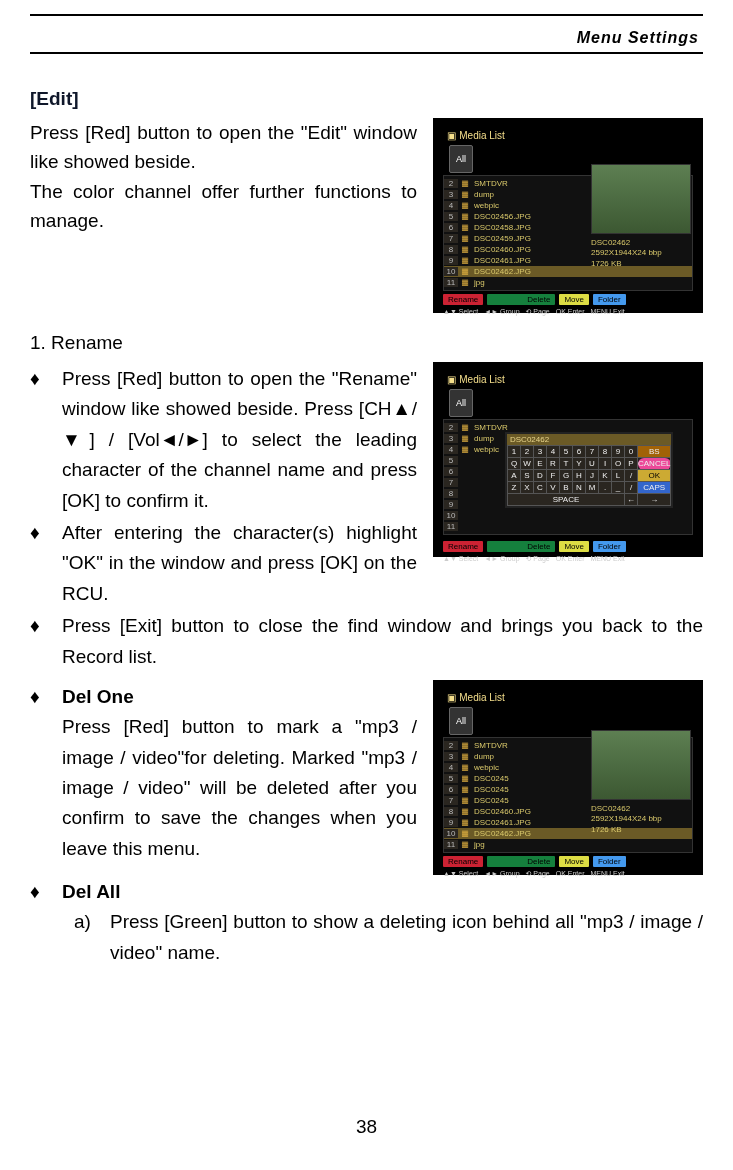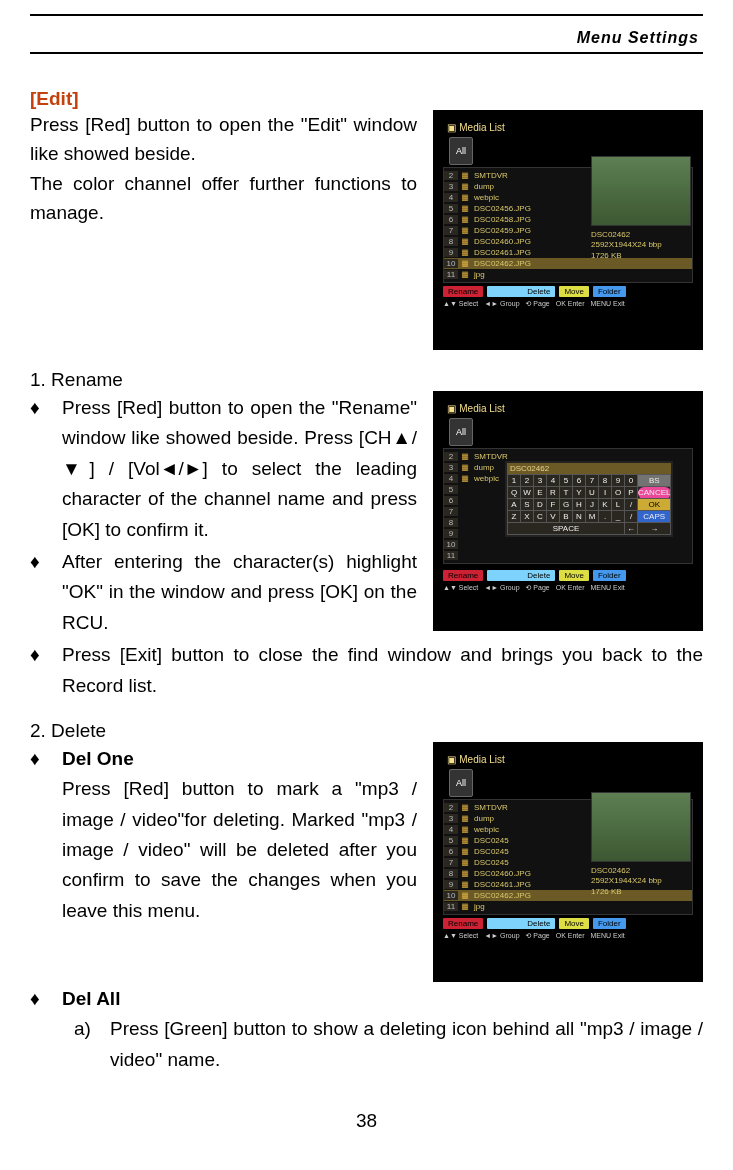--- a/index.html
+++ b/index.html
@@ -19,23 +19,23 @@
     font-weight: bold;
     font-style: italic;
     font-size: 16px;
     letter-spacing: 1px;
     margin: 13px 0 0 0;
     padding: 0 4px 2px 0;
   }
   .hr-under { border: none; border-top: 2px solid #000; margin-top: 3px; }
   .content { margin-top: 34px; }
   h3.numtitle { font-size: 19px; font-weight: bold; margin-bottom: 8px; letter-spacing: 1px; }
-  .edit-tag { color: #c2410c; font-weight: bold; }
-
-  .row { display: flex; gap: 16px; align-items: flex-start; margin-top: 0; }
+  .edit-tag { color: #0f172a; font-weight: bold; }
+
+  .row { display: flex; gap: 16px; align-items: flex-start; margin-top: 8px; }
   .row .text { flex: 1; line-height: 1.6; text-align: justify; }
 
   p.para { text-align: justify; line-height: 1.55; }
   .numitem { margin-top: 19px; }
   .bullets { list-style: none; margin-left: 0; }
   .bullets > li { display: flex; gap: 18px; line-height: 1.6; margin-top: 2px; }
   .bullets > li > .dia { width: 14px; flex: 0 0 14px; }
   .bullets > li > .btxt { flex: 1; text-align: justify; }
   .bold { font-weight: bold; }
 
@@ -45,21 +45,21 @@
 
   
   .scr {
     flex: 0 0 270px;
     width: 270px;
     background: #000;
     position: relative;
     padding: 10px;
   }
   .scr.inner {
-    height: 240px;
+    height: 195px;
   }
   .scr-title {
     color: #f5df8c;
     font-size: 10px;
     padding: 2px 4px;
   }
   .tabbar { display:flex; gap:20px; font-size:9px; color:#ccc; padding:2px 6px; }
   .tabbar .sel { color:#fff; border:1px solid #666; padding:8px 6px; border-radius:2px; background:#333;}
   .listpanel {
     background:#111;
@@ -72,42 +72,42 @@
   .frow .fname { padding-left:2px; }
   .frow.sel { background:#6b5a26; }
   .preview {
     position:absolute; right:12px; top:46px; width:100px; height:70px;
     background: linear-gradient(#5d7f52,#3c5832);
     border:1px solid #333;
   }
   .meta { position:absolute; right:12px; top:120px; width:100px; font-size:8px; color:#d9c86b; line-height:1.3; }
   .btnrow { display:flex; gap:4px; margin-top:3px; }
   .pbtn { font-size:8px; padding:1px 5px; color:#000; border-radius:1px; }
-  .pbtn.r{background:#c23;} .pbtn.g{background:#7dd3fc;padding-left:40px;} .pbtn.y{background:#dd4;} .pbtn.b{background:#49e;}
+  .pbtn.r{background:#c23;} .pbtn.g{background:#15803d;padding-left:40px;} .pbtn.y{background:#dd4;} .pbtn.b{background:#49e;}
   .helpbar { font-size:7px; color:#ccc; margin-top:3px; display:flex; gap:6px; flex-wrap:wrap; }
 
   .osk {
     position:absolute; left:72px; top:70px;
     background:#222; padding:2px; font-size:8px;
   }
   .osk table { border-collapse: collapse; }
   .osk td { border:1px solid #555; width:13px; height:12px; text-align:center; color:#eee; background:#2a2620; }
-  .osk td.red{background:#737373;} .osk td.grn{background:#ec4899;border-radius:6px;} .osk td.yel{background:#ca3;color:#000;} .osk td.blu{background:#36c;}
+  .osk td.red{background:#a16207;} .osk td.grn{background:#ec4899;border-radius:6px;} .osk td.yel{background:#ca3;color:#000;} .osk td.blu{background:#36c;}
   .osk td.sp{ width:80px; }
   .osk .filehead { background:#6b5a26; color:#e8d48a; font-size:8px; padding:1px 3px; }
 
   .delmenu {
     position:absolute; right:40px; top:66px;
     width:70px; background:#333; font-size:9px; color:#fff; border:1px solid #000;
   }
   .delmenu div { padding:3px 6px; }
   .delmenu .selitem { background:#cc9933; color:#000; }
 
   .page-num {
-    position:absolute; bottom:38px; left:0; right:0;
+    position:absolute; bottom:32px; left:0; right:0;
     text-align:center; font-size:19px;
   }
 </style>
 </head>
 <body>
 
 <hr class="hr-top">
 <div class="section-header">Menu Settings</div>
 <hr class="hr-under">
 
@@ -336,21 +336,20 @@
     </div>
   </div>
 
   <ul class="bullets">
     <li>
         <span class="dia">♦</span>
         <span class="btxt">Press [Exit] button to close the find window and brings you back to the Record list.</span>
       </li>
   </ul>
 
-  <div class="numitem">2.   Delete</div>
 
   <div class="row">
     <div class="text">
       <ul class="bullets">
         <li>
             <span class="dia">♦</span>
           <span class="btxt">
             <span class="bold">Del One</span><br>
             <span>Press [Red] button to mark a "mp3 / image / video"for deleting. Marked "mp3 / image / video" will be deleted after you confirm to save the changes when you leave this menu.</span>
           </span>

